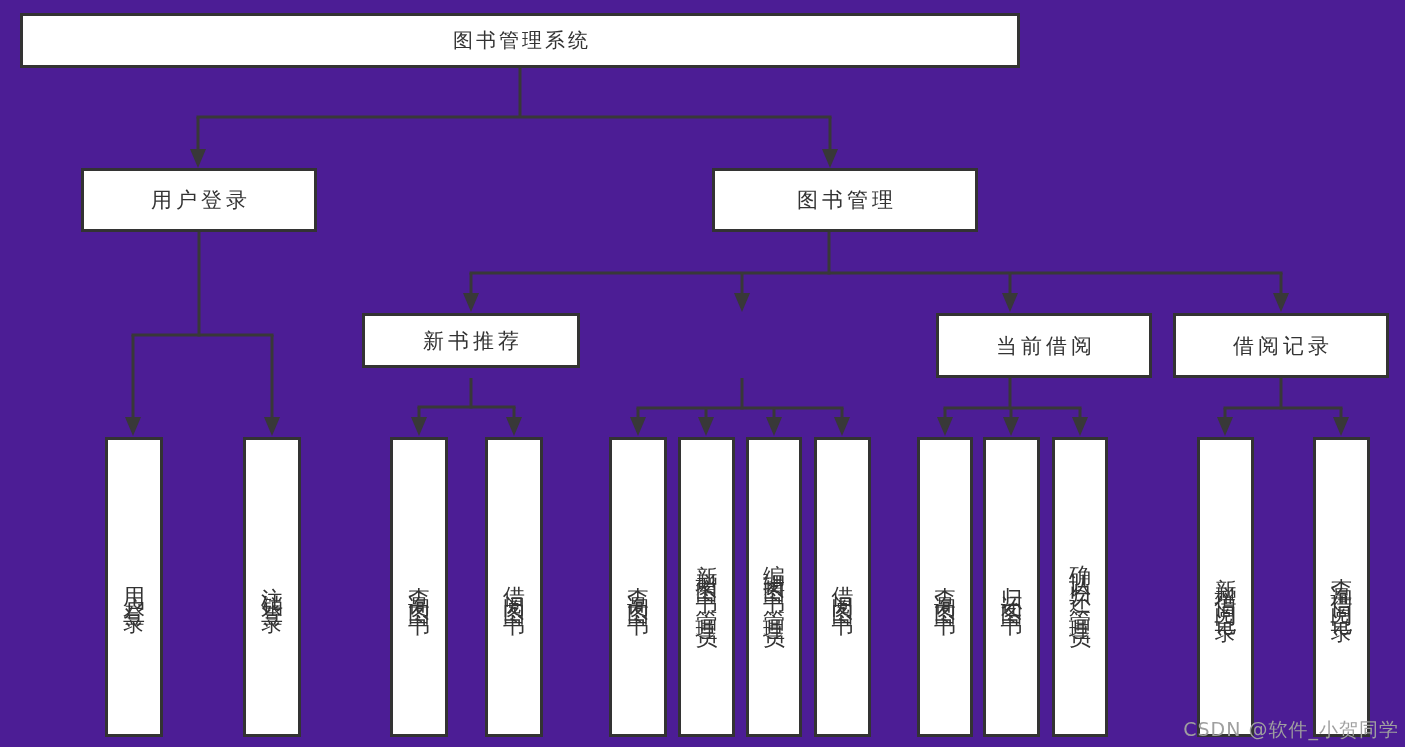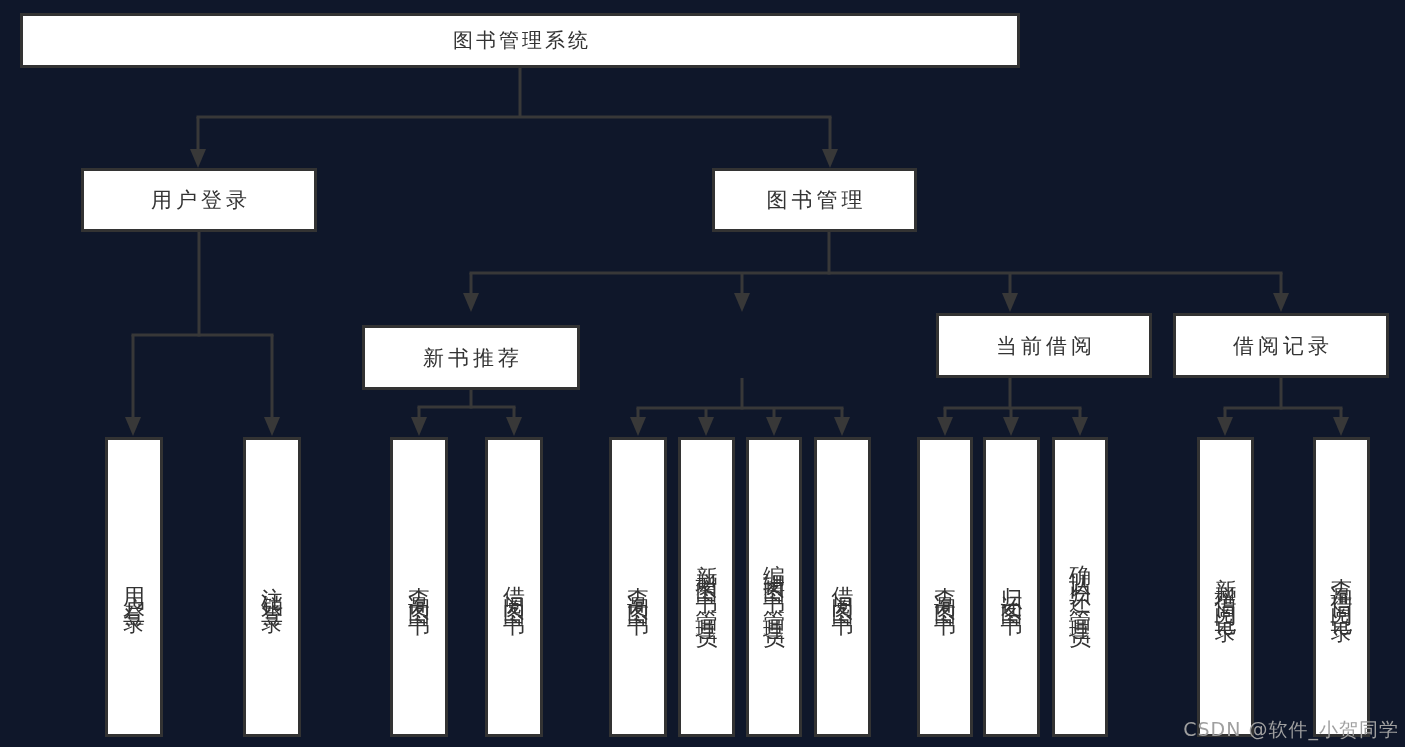--- a/index.html
+++ b/index.html
@@ -1,19 +1,19 @@
 <!DOCTYPE html>
 <html><head>
 <meta charset="utf-8">
 <style>
   html,body{margin:0;padding:0;background:#ffffff;}
   .canvas{
     position:relative;
     width:1405px;height:747px;
-    background:#0f172a;
+    background:#4c1d95;
     font-family:"DejaVu Sans","Liberation Sans",sans-serif;
     overflow:hidden;
   }
   .connectors{position:absolute;left:0;top:0;z-index:1;}
   .box{
     position:absolute;
     box-sizing:border-box;
     border:3px solid #333333;
     background:#ffffff;
     color:#333333;
@@ -114,23 +114,23 @@
       <polygon points="1003,417 1019,417 1011,436"></polygon>
       <polygon points="1072,417 1088,417 1080,436"></polygon>
       <polygon points="1217,417 1233,417 1225,436"></polygon>
       <polygon points="1333,417 1349,417 1341,436"></polygon>
     </g>
   </svg>
 
   <div class="box h root-box" style="left:20px;top:13px;width:1000px;height:55px">图书管理系统</div>
 
   <div class="box h" style="left:81px;top:168px;width:236px;height:64px">用户登录</div>
-  <div class="box h" style="left:712px;top:168px;width:205px;height:64px">图书管理</div>
+  <div class="box h" style="left:712px;top:168px;width:266px;height:64px">图书管理</div>
 
-  <div class="box h" style="left:362px;top:325px;width:218px;height:65px">新书推荐</div>
+  <div class="box h" style="left:362px;top:313px;width:218px;height:55px">新书推荐</div>
   <div class="box h" style="left:936px;top:313px;width:216px;height:65px">当前借阅</div>
   <div class="box h" style="left:1173px;top:313px;width:216px;height:65px">借阅记录</div>
 
   <div class="box v" style="left:105px;top:437px;width:58px;height:300px">用户登录</div>
   <div class="box v" style="left:243px;top:437px;width:58px;height:300px">注销登录</div>
 
   <div class="box v" style="left:390px;top:437px;width:58px;height:300px">查询图书</div>
   <div class="box v" style="left:485px;top:437px;width:58px;height:300px">借阅图书</div>
 
   <div class="box v" style="left:609px;top:437px;width:58px;height:300px">查询图书</div>

